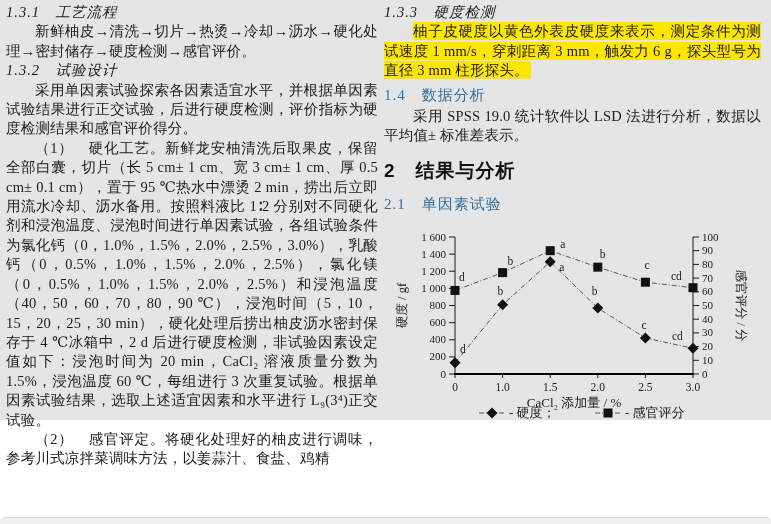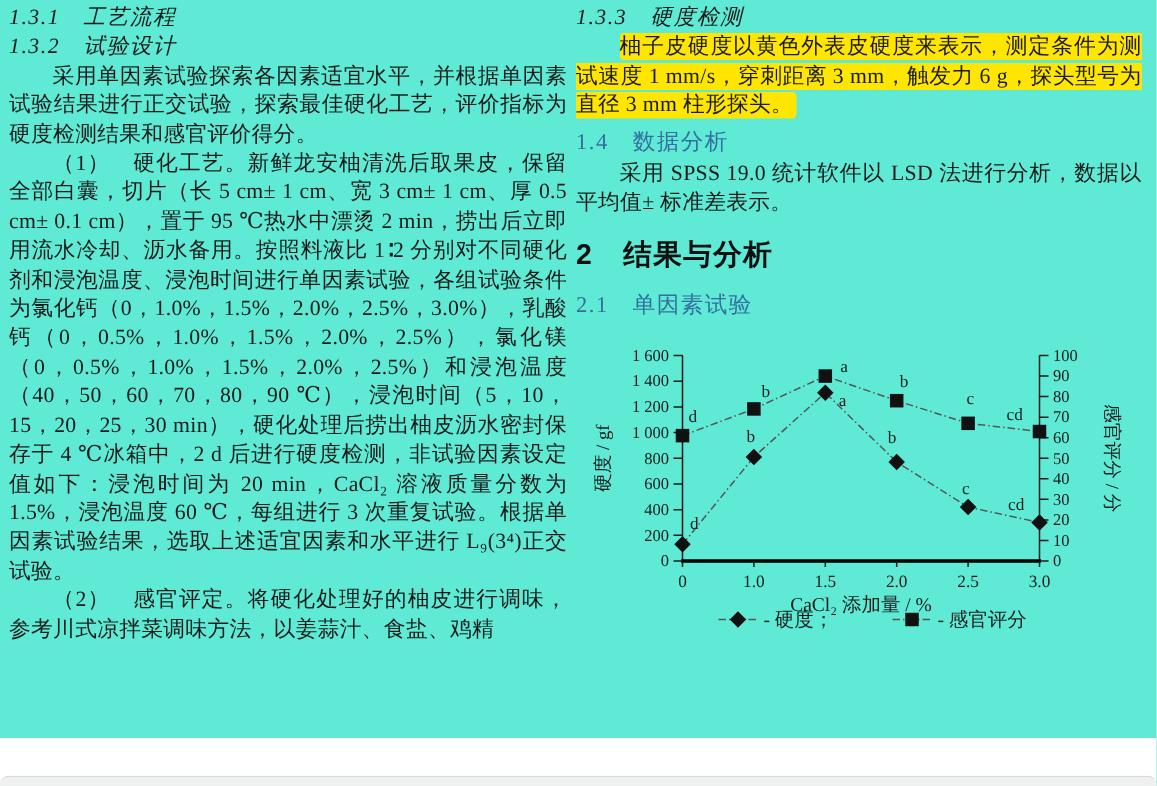--- a/index.html
+++ b/index.html
@@ -1,21 +1,21 @@
 <!DOCTYPE html>
 <html><head>
 <meta charset="utf-8">
 <style>
   html,body{margin:0;padding:0;}
   body{
     width:771px;height:524px;overflow:hidden;background:#ffffff;
     font-family:"Liberation Serif","DejaVu Serif",serif;
     color:#1b1b1b;
   }
-  .page{position:relative;width:771px;height:492px;background:#5eead4;}
+  .page{position:relative;width:771px;height:420px;background:#e5e5e5;}
   .col{position:absolute;top:3px;}
   .col-left{left:6px;width:372px;}
   .col-right{left:384px;width:377px;}
   p.body{
     margin:0;font-size:14.5px;line-height:19.4px;
     text-align:justify;text-indent:2em;letter-spacing:0.2px;
   }
   h4.h3-kai{
     margin:0;font-size:14.5px;line-height:19.4px;font-weight:normal;
     font-style:italic;letter-spacing:1px;
@@ -44,22 +44,23 @@
     border-radius:6px 6px 0 0;
   }
 </style>
 </head>
 <body>
 
 <div class="page">
 
   <div class="col col-left">
     <h4 class="h3-kai">1.3.1　工艺流程</h4>
+    <p class="body">新鲜柚皮→清洗→切片→热烫→冷却→沥水→硬化处理→密封储存→硬度检测→感官评价。</p>
     <h4 class="h3-kai">1.3.2　试验设计</h4>
-    <p class="body">采用单因素试验探索各因素适宜水平，并根据单因素试验结果进行正交试验，探索最佳硬化工艺，评价指标为硬度检测结果和感官评价得分。</p>
+    <p class="body">采用单因素试验探索各因素适宜水平，并根据单因素试验结果进行正交试验，后进行硬度检测，评价指标为硬度检测结果和感官评价得分。</p>
     <p class="body">（1）　硬化工艺。新鲜龙安柚清洗后取果皮，保留全部白囊，切片（长 5 cm± 1 cm、宽 3 cm± 1 cm、厚 0.5 cm± 0.1 cm），置于 95 ℃热水中漂烫 2 min，捞出后立即用流水冷却、沥水备用。按照料液比 1∶2 分别对不同硬化剂和浸泡温度、浸泡时间进行单因素试验，各组试验条件为氯化钙（0，1.0%，1.5%，2.0%，2.5%，3.0%），乳酸钙（0，0.5%，1.0%，1.5%，2.0%，2.5%），氯化镁（0，0.5%，1.0%，1.5%，2.0%，2.5%）和浸泡温度（40，50，60，70，80，90 ℃），浸泡时间（5，10，15，20，25，30 min），硬化处理后捞出柚皮沥水密封保存于 4 ℃冰箱中，2 d 后进行硬度检测，非试验因素设定值如下：浸泡时间为 20 min，CaCl₂ 溶液质量分数为 1.5%，浸泡温度 60 ℃，每组进行 3 次重复试验。根据单因素试验结果，选取上述适宜因素和水平进行 L₉(3⁴)正交试验。</p>
     <p class="body">（2）　感官评定。将硬化处理好的柚皮进行调味，参考川式凉拌菜调味方法，以姜蒜汁、食盐、鸡精</p>
   </div>
 
   <div class="col col-right">
     <h4 class="h3-kai">1.3.3　硬度检测</h4>
     <p class="body"><mark class="hl">柚子皮硬度以黄色外表皮硬度来表示，测定条件为测试速度 1 mm/s，穿刺距离 3 mm，触发力 6 g，探头型号为直径 3 mm 柱形探头。</mark></p>
     <h3 class="h2-blue">1.4　数据分析</h3>
     <p class="body">采用 SPSS 19.0 统计软件以 LSD 法进行分析，数据以平均值± 标准差表示。</p>
     <h2 class="h1-bold">2　结果与分析</h2>

